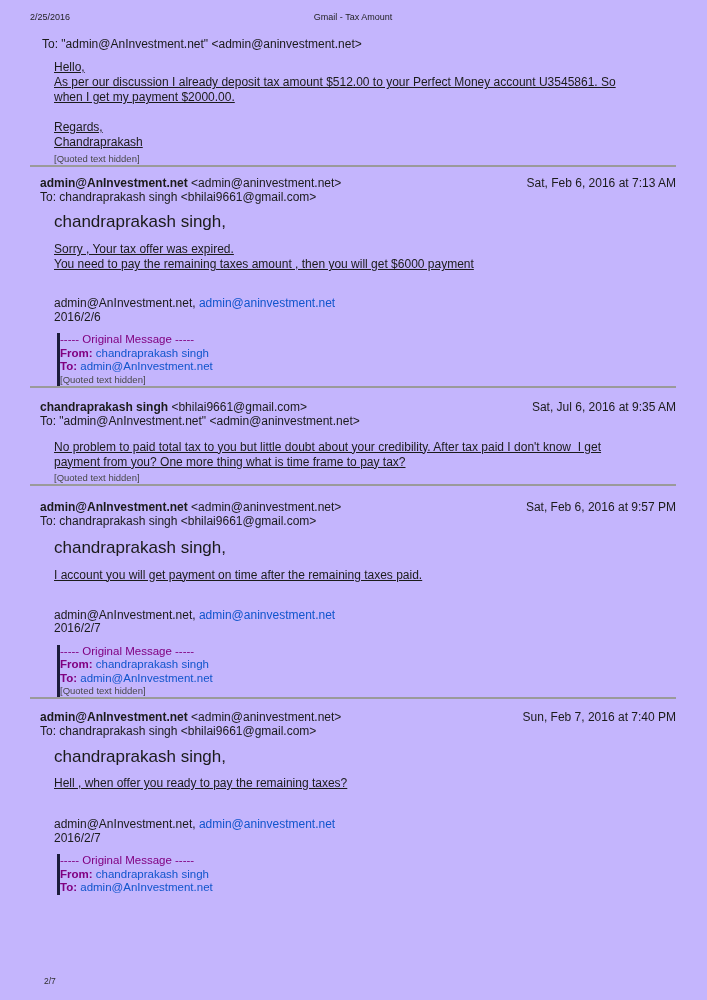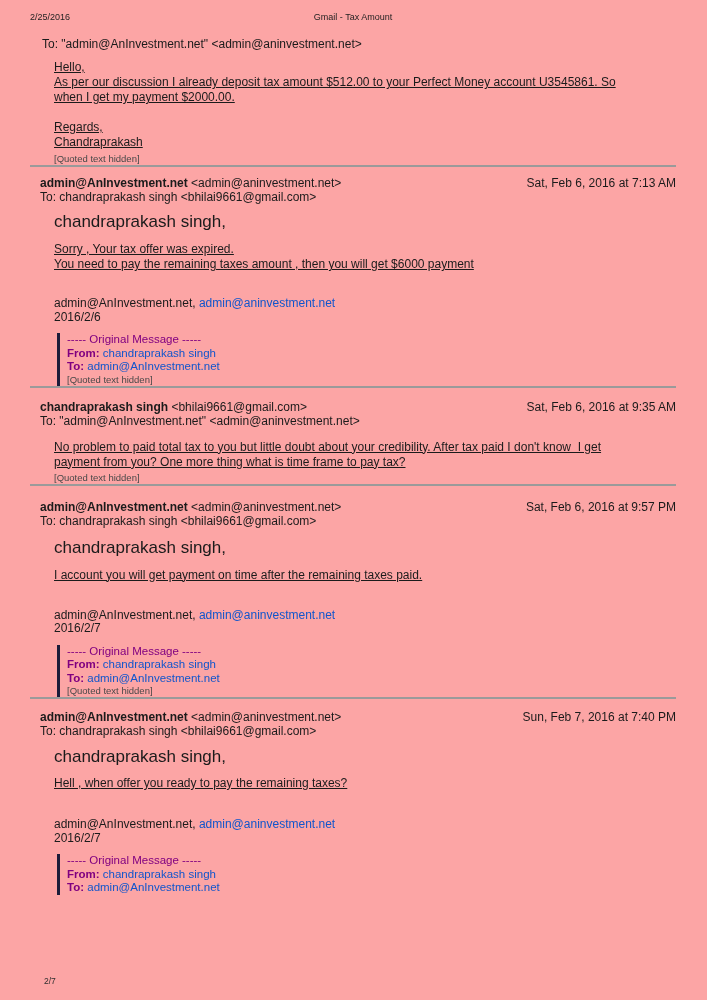--- a/index.html
+++ b/index.html
@@ -1,19 +1,19 @@
 <!DOCTYPE html>
 <html><head>
 <meta charset="utf-8">
 <style>
   * { box-sizing: border-box; }
   html, body { margin: 0; padding: 0; background: #ffffff; }
   .page {
     width: 707px; height: 1000px; position: relative; overflow: hidden;
-    background: #fca5a5; color: #1b1b1b;
+    background: #c4b5fd; color: #1b1b1b;
     font-family: "Liberation Sans", sans-serif;
   }
   .content { padding: 12px 31px 0 30px; }
 
   
   .top-header { position: relative; height: 12px; font-size: 9px; color: #1f1f1f; }
   .print-date { position: absolute; left: 0; top: 0; }
   .print-title { position: absolute; left: 0; right: 0; top: 0; text-align: center; }
 
   
@@ -27,21 +27,21 @@
   
   .greeting { margin-left: 24px; font-size: 17px; line-height: 14px; }
   .body-text { margin-left: 24px; font-size: 12px; line-height: 15px; white-space: pre-wrap; text-decoration: underline; }
   .hidden-note { margin-left: 24px; font-size: 9.5px; color: #484848; line-height: 12px; }
 
   
   .sig { margin-left: 24px; font-size: 12px; line-height: 13.5px; }
   .link { color: #1155CC; text-decoration: none; cursor: pointer; }
 
   
-  .quote { margin-left: 27px; border-left: 3px solid #1c1c3a; padding-left: 7px;
+  .quote { margin-left: 27px; border-left: 3px solid #1c1c3a; 
            font-size: 11.5px; line-height: 13.5px; color: #800080; }
   .q-label { font-weight: bold; color: #800080; }
   .quote .hidden-note { margin-left: 0; }
 
   
   hr.divider { border: none; border-top: 2px solid #9a9a9a; margin: 0; }
   .hr-1 { margin-top: 24px; }
   .hr-2 { margin-top: 28px; }
   .hr-3 { margin-top: 11px; }
   .hr-4 { margin-top: 28px; }
@@ -130,21 +130,21 @@
     </section>
 
     <hr class="divider hr-2">
 
     <section>
       <div class="msg-header mt-hdr3">
         <div class="sender-line">
           <span class="sender-name">chandraprakash singh</span>
           <span class="sender-addr">&lt;bhilai9661@gmail.com&gt;</span>
         </div>
-        <div class="msg-date">Sat, Feb 6, 2016 at 9:35 AM</div>
+        <div class="msg-date">Sat, Jul 6, 2016 at 9:35 AM</div>
       </div>
       <div class="to-line">To: "admin@AnInvestment.net" &lt;admin@aninvestment.net&gt;</div>
       <div class="body-text mt-body3">No problem to paid total tax to you but little doubt about your credibility. After tax paid I don't know  I get
 payment from you? One more thing what is time frame to pay tax?</div>
       <div class="hidden-note mt-hid3">[Quoted text hidden]</div>
     </section>
 
     <hr class="divider hr-3">
 
     <section>

